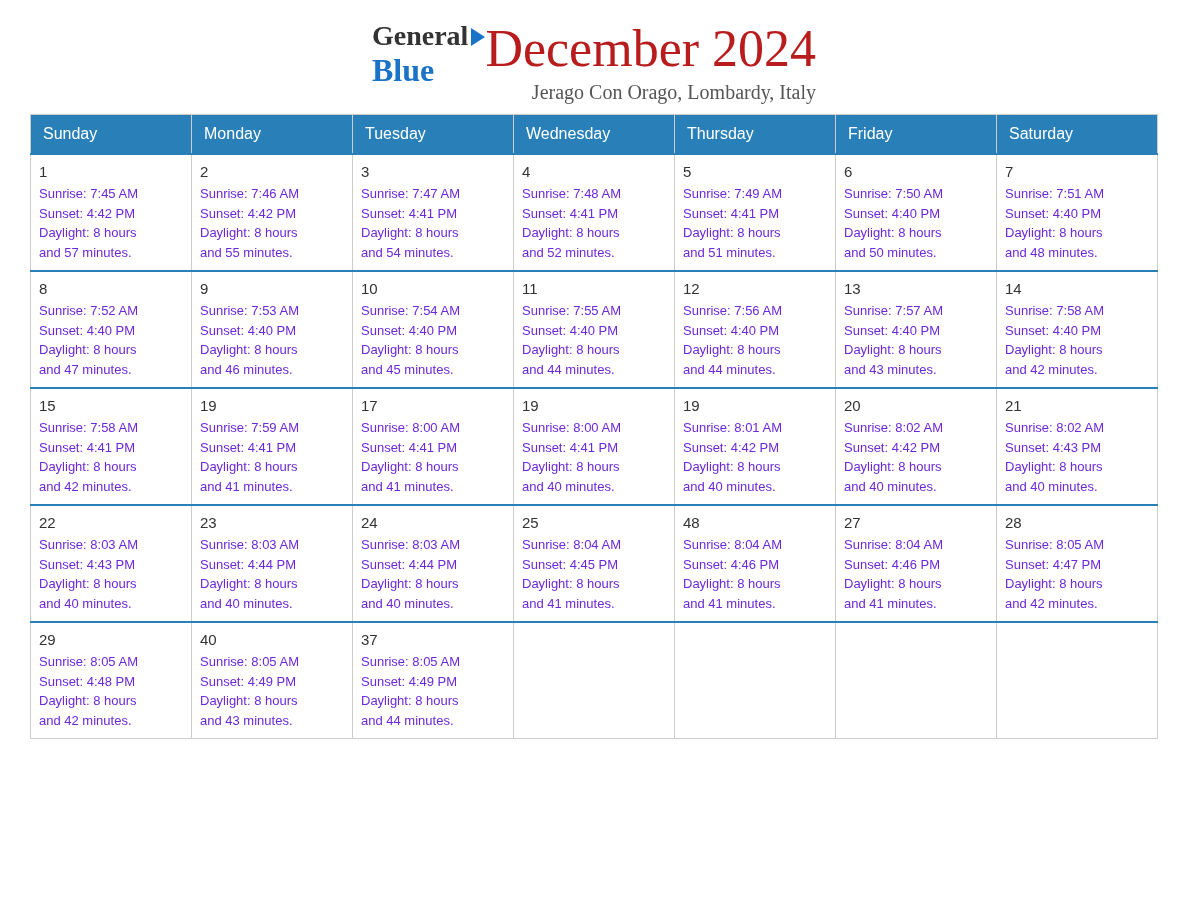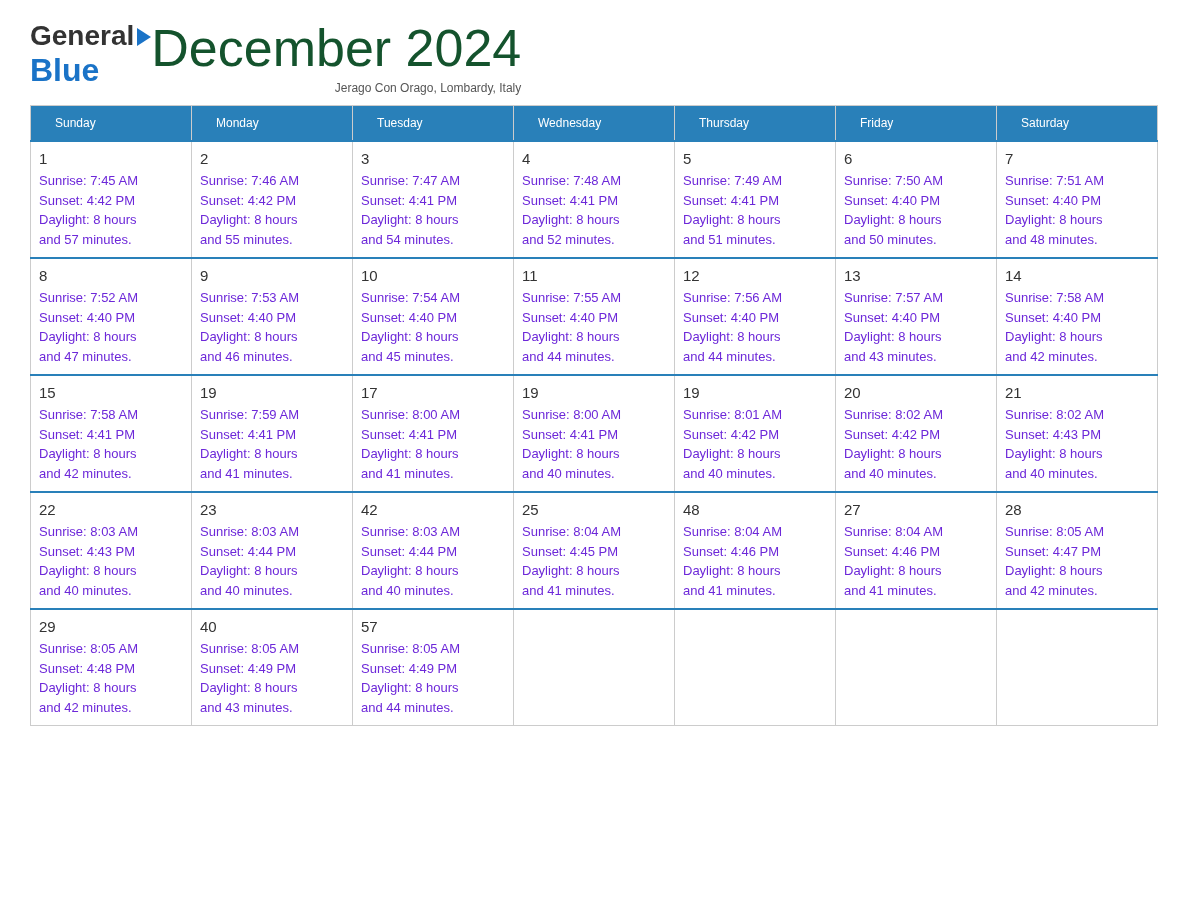--- a/index.html
+++ b/index.html
@@ -5,58 +5,59 @@
     * { margin: 0; padding: 0; box-sizing: border-box; }
     body {
       font-family: Arial, sans-serif;
       background: #fff;
       width: 1188px;
       min-height: 918px;
       padding: 20px 30px;
     }
     .header {
       display: flex;
-      justify-content: flex-start;
+      justify-content: center;
       align-items: flex-start;
       margin-bottom: 10px;
+      font-family: Liberation Serif, serif;
     }
     .logo {
       display: flex;
       flex-direction: column;
       align-items: flex-start;
     }
     .logo-line {
       display: flex;
       align-items: center;
     }
     .title-section {
       text-align: right;
     }
     .month-title {
       font-size: 52px;
       font-weight: normal;
-      color: #14532d;
+      color: #b91c1c;
       line-height: 1.1;
     }
     .location {
-      font-size: 12px;
+      font-size: 20px;
       color: #555;
       margin-top: 4px;
     }
     .calendar {
       width: 100%;
       border-collapse: collapse;
       margin-top: 10px;
     }
     .calendar th {
       background-color: #2980b9;
       color: #fff;
-      font-size: 12px;
+      font-size: 16px;
       font-weight: normal;
-      padding: 10px 24px;
+      padding: 10px 12px;
       text-align: left;
       border: 1px solid #ccc;
     }
     .calendar td {
       vertical-align: top;
       padding: 8px 8px;
       border: 1px solid #ccc;
       width: 14.28%;
       font-size: 13px;
       color: #333;
@@ -319,21 +320,21 @@
         <td>
           <span class="day-number">23</span>
         <div class="day-info">
           Sunrise: 8:03 AM<br>
           Sunset: 4:44 PM<br>
           Daylight: 8 hours<br>
           and 40 minutes.
         </div>
         </td>
         <td>
-          <span class="day-number">42</span>
+          <span class="day-number">24</span>
         <div class="day-info">
           Sunrise: 8:03 AM<br>
           Sunset: 4:44 PM<br>
           Daylight: 8 hours<br>
           and 40 minutes.
         </div>
         </td>
         <td>
           <span class="day-number">25</span>
         <div class="day-info">
@@ -384,21 +385,21 @@
         <td>
           <span class="day-number">40</span>
         <div class="day-info">
           Sunrise: 8:05 AM<br>
           Sunset: 4:49 PM<br>
           Daylight: 8 hours<br>
           and 43 minutes.
         </div>
         </td>
         <td>
-          <span class="day-number">57</span>
+          <span class="day-number">37</span>
         <div class="day-info">
           Sunrise: 8:05 AM<br>
           Sunset: 4:49 PM<br>
           Daylight: 8 hours<br>
           and 44 minutes.
         </div>
         </td>
         <td class="empty-cell"></td>
         <td class="empty-cell"></td>
         <td class="empty-cell"></td>

